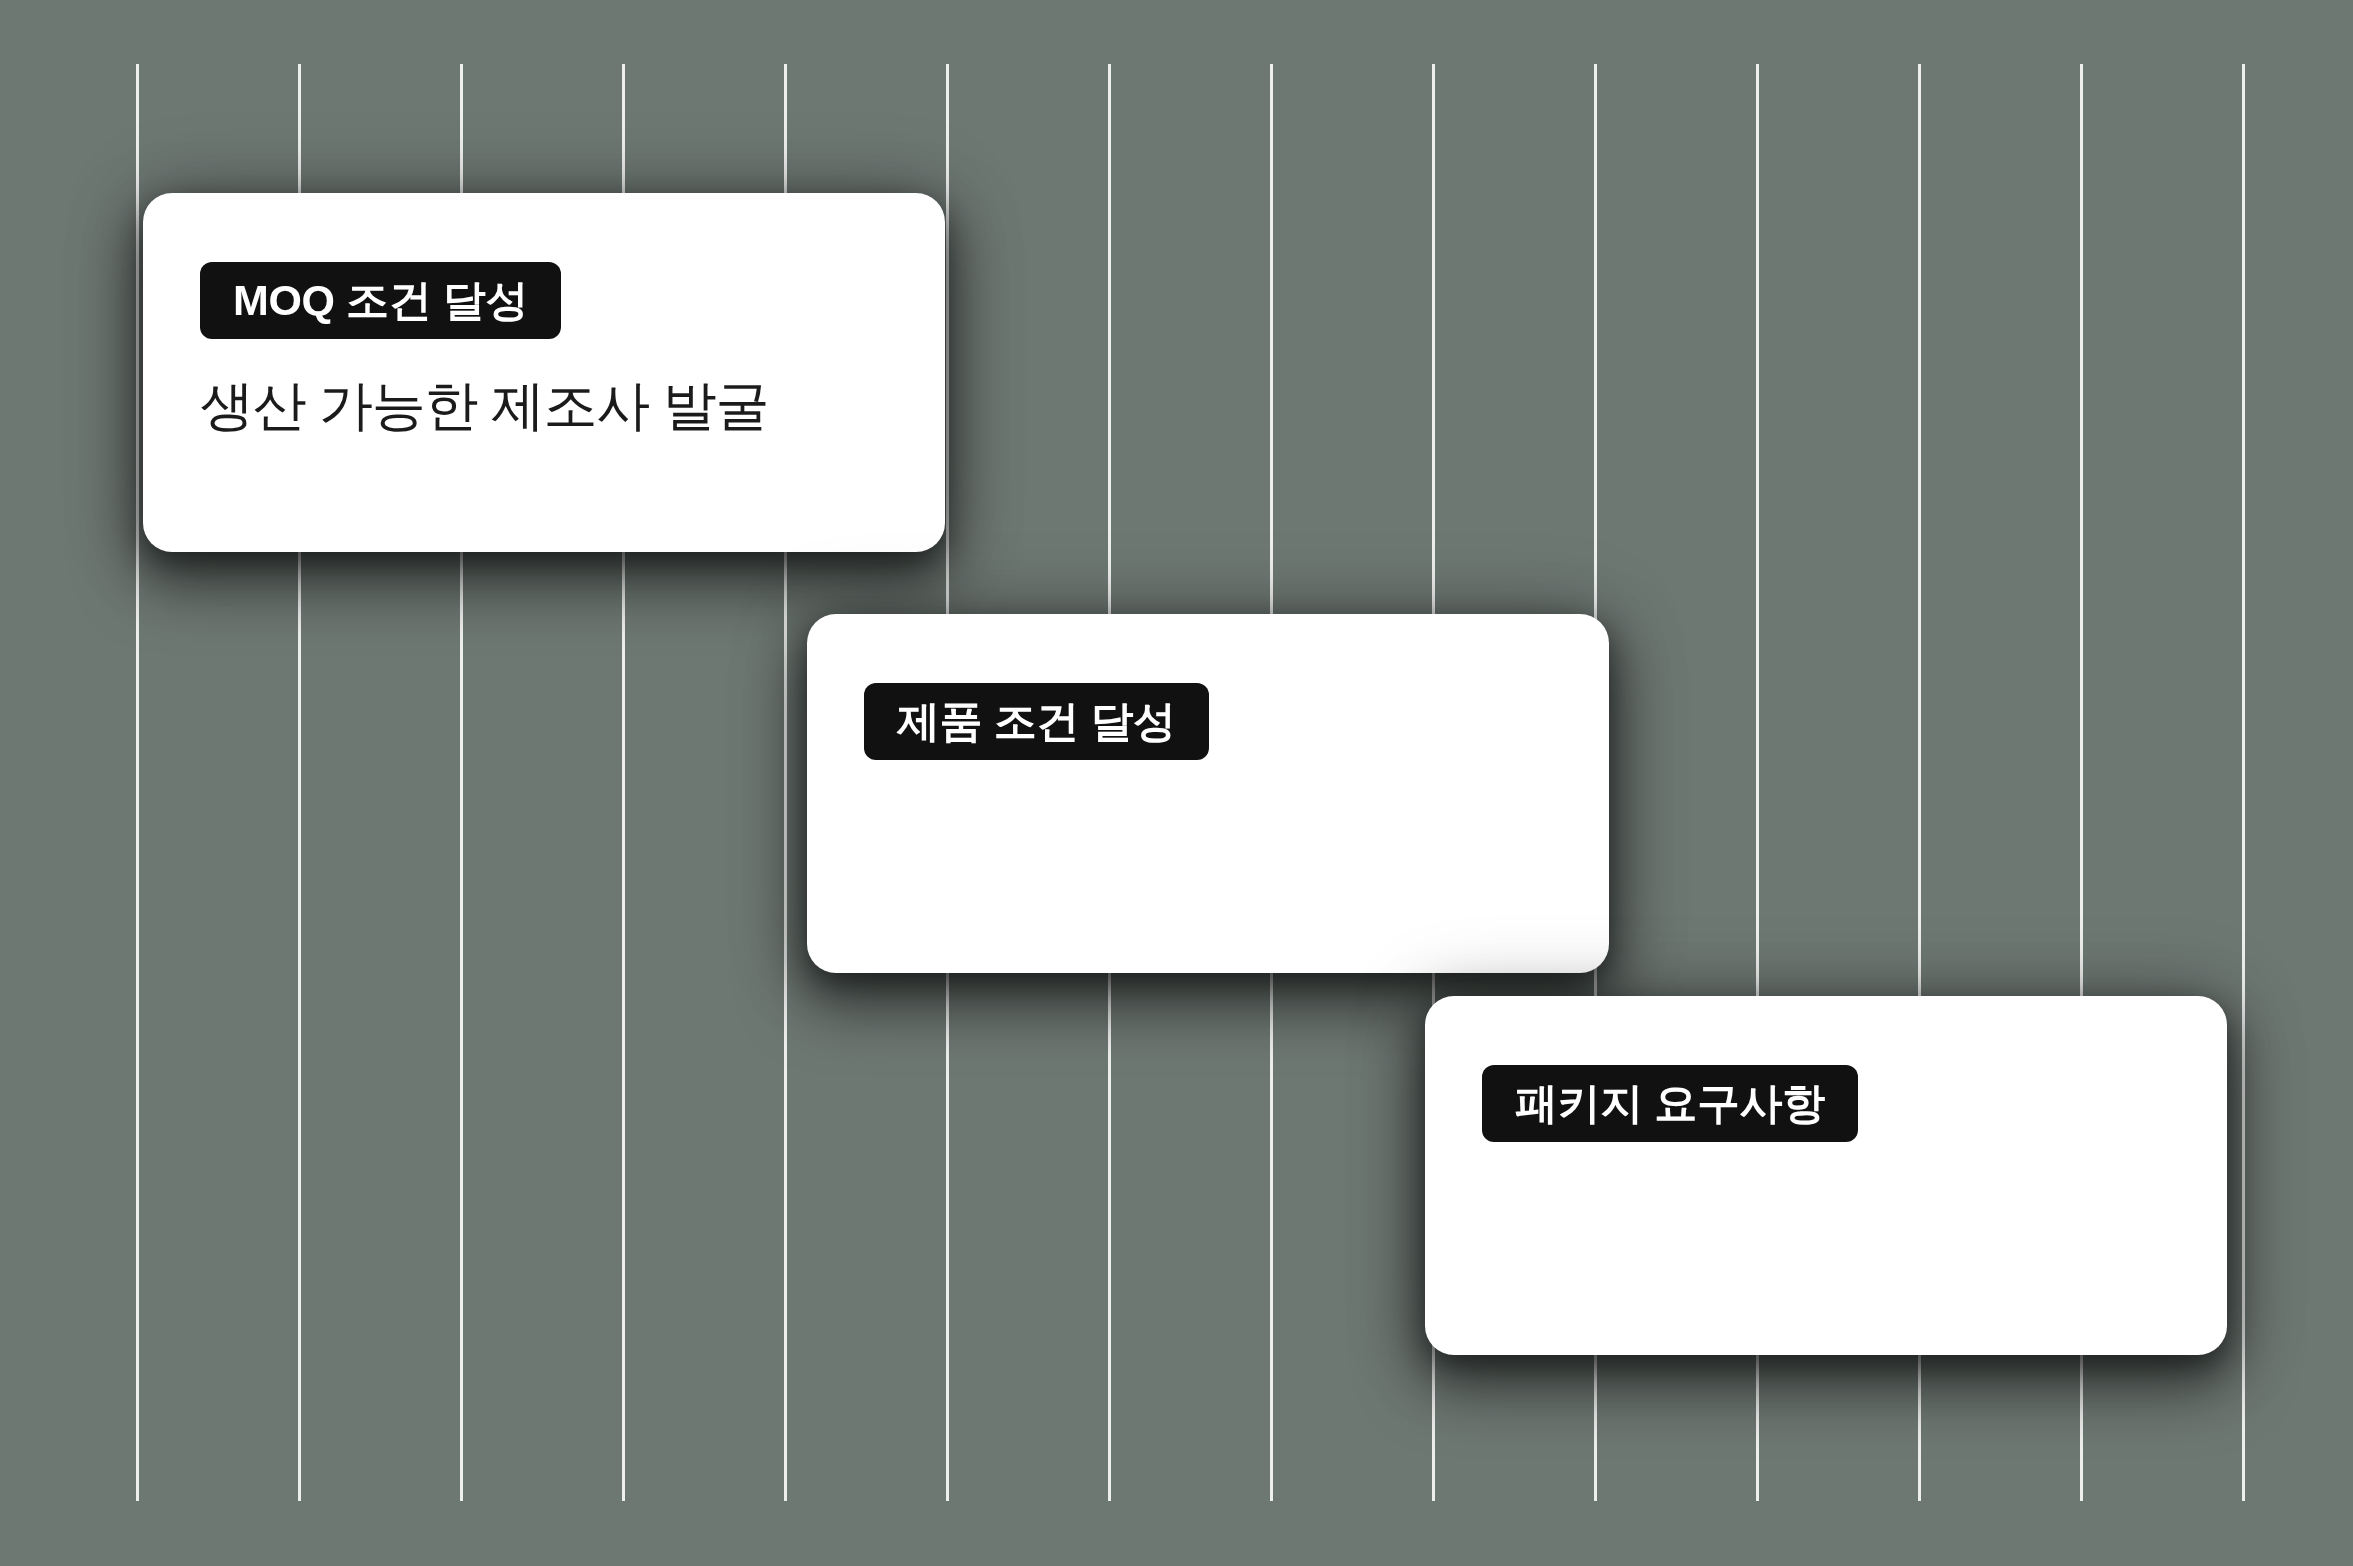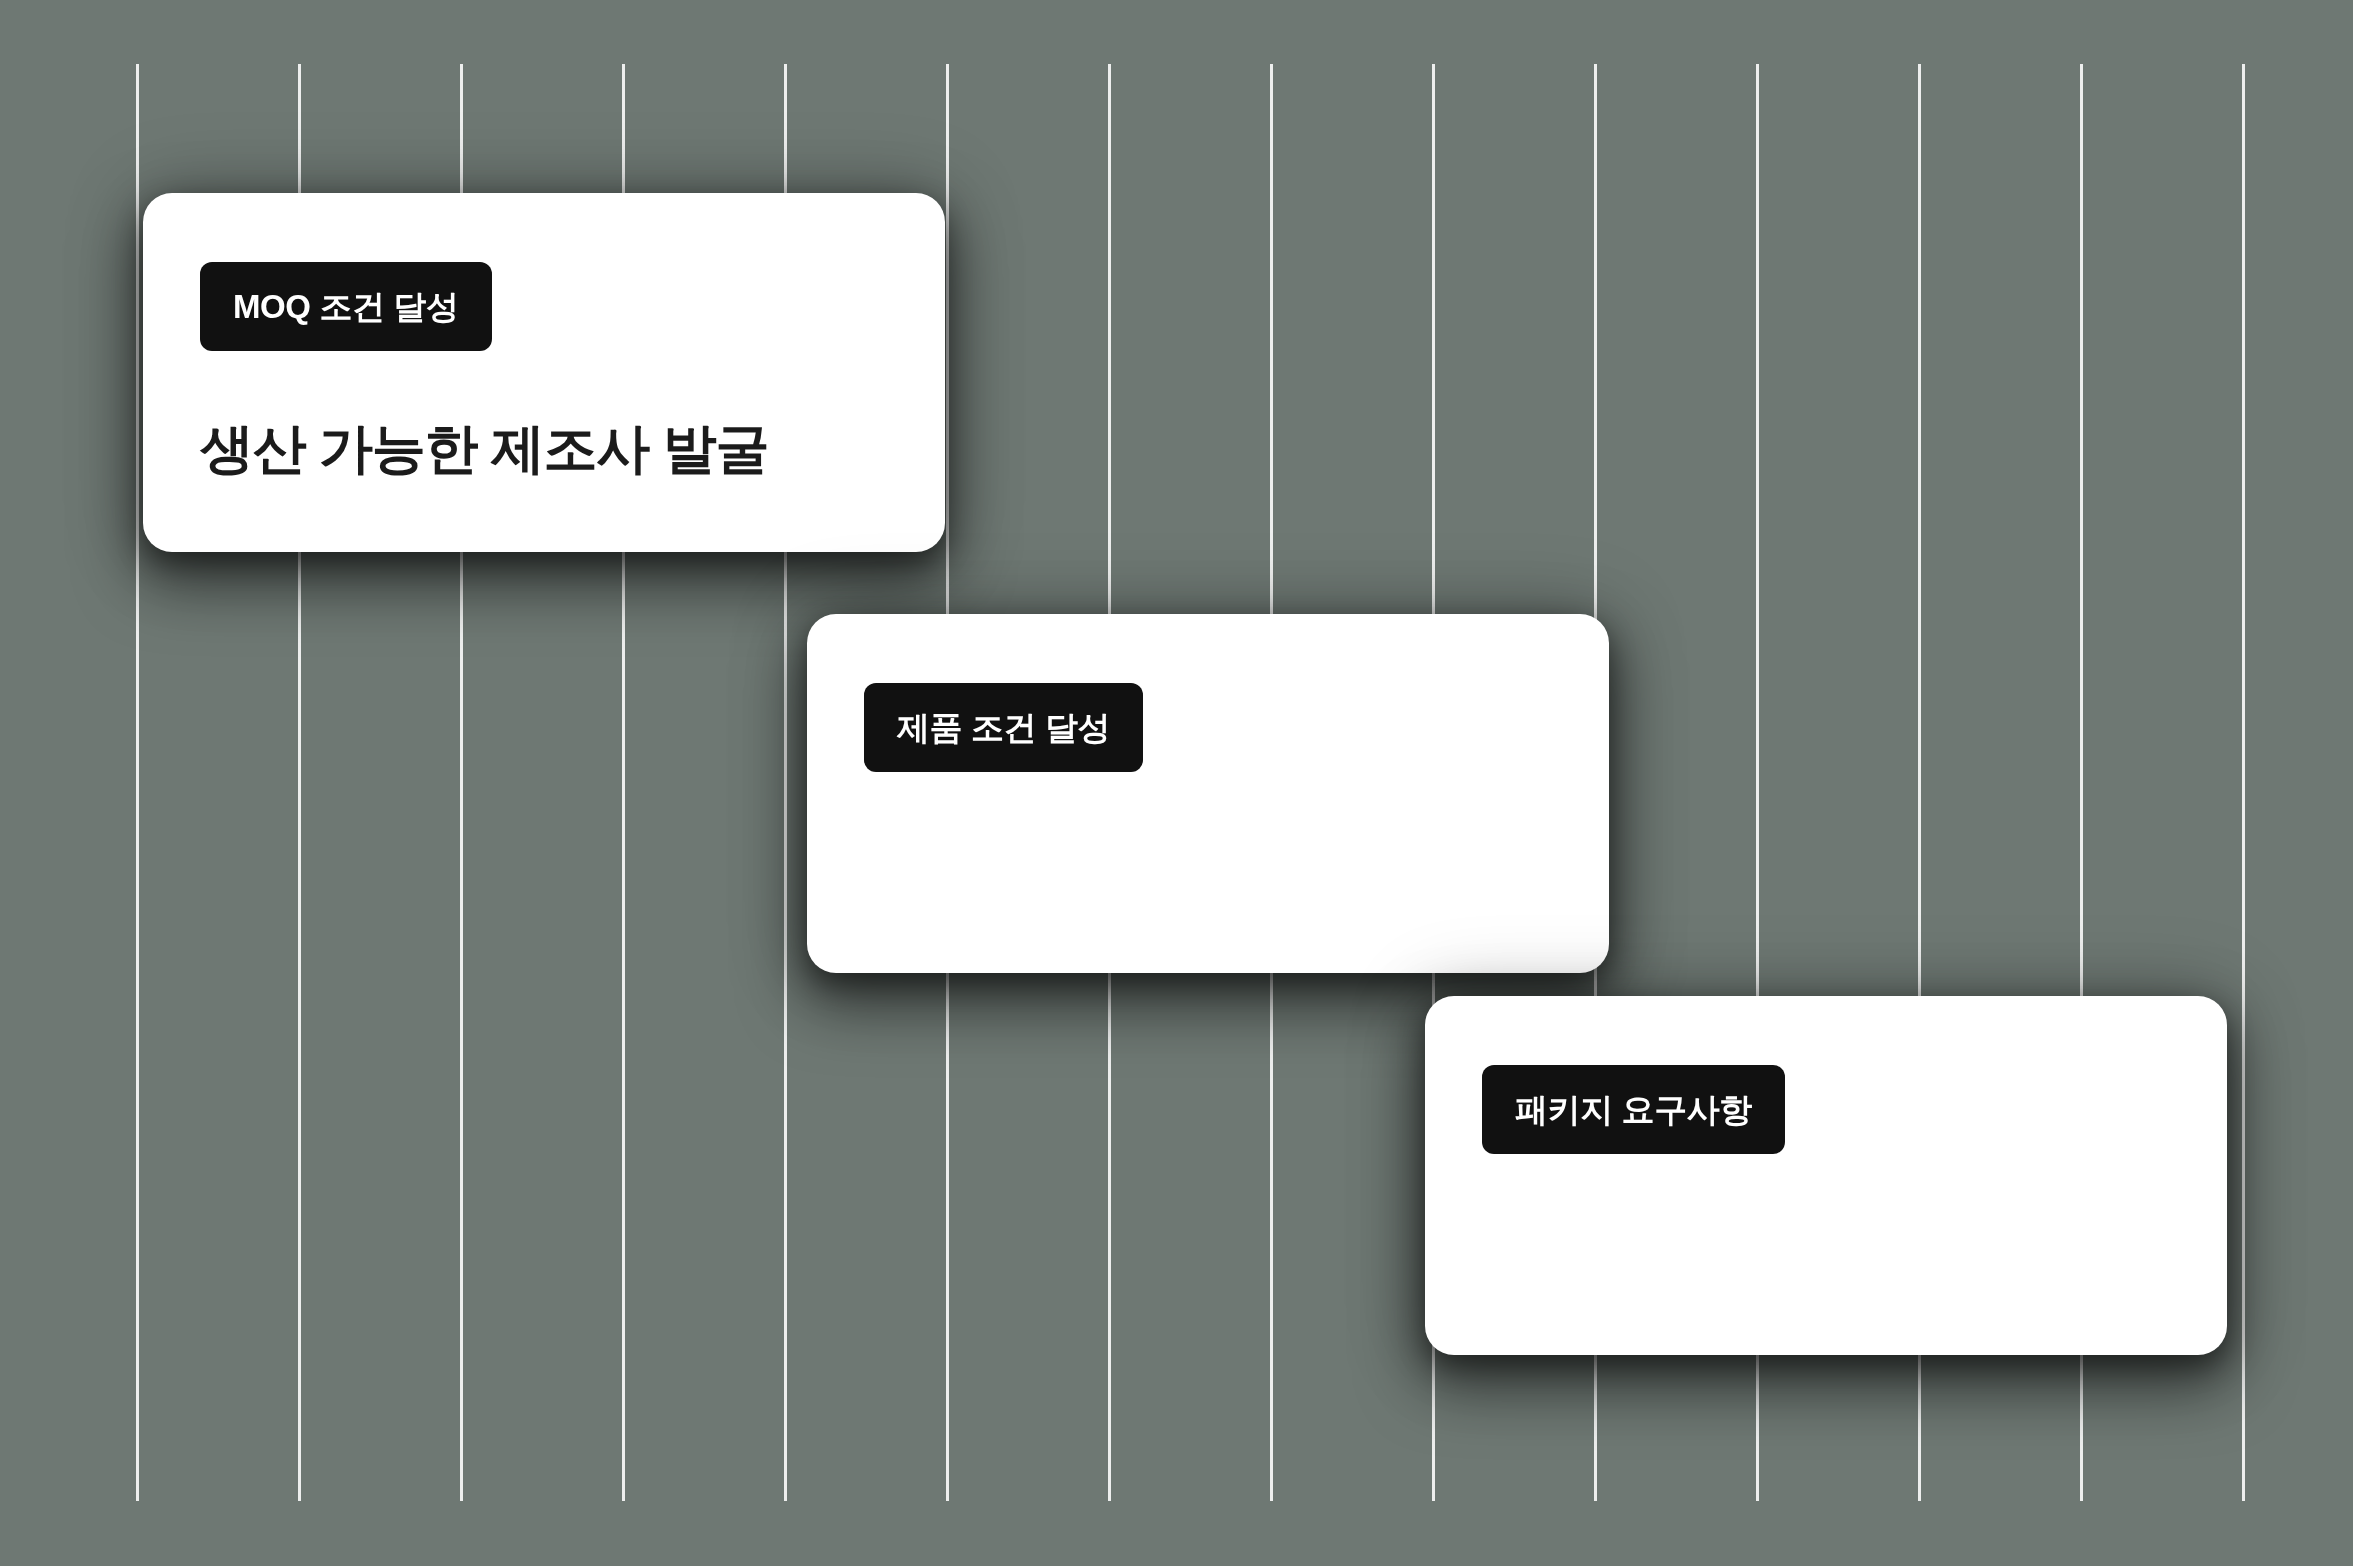--- a/index.html
+++ b/index.html
@@ -33,31 +33,31 @@
       0 10.4px 26px rgba(0,0,0,.38),
       0 0 78px rgba(0,0,0,.25);
   }
   .card-1{left:143px;top:193px;}
   .card-2{left:807px;top:614px;}
   .card-3{left:1425px;top:996px;}
   .badge{
     display:inline-block;
     background:var(--badge-bg,#111111);
     color:var(--badge-text,#ffffff);
-    font-size:33px;
+    font-size:43px;
     font-weight:700;
     line-height:1;
-    padding:28px 33px;
+    padding:17px 33px;
     border-radius:12px;
     letter-spacing:-0.4px;
   }
   .title{
-    margin-top:62px;
+    margin-top:31px;
     font-size:54px;
-    font-weight:700;
+    font-weight:400;
     color:var(--title-text,#1b1b1b);
     letter-spacing:-1.3px;
     white-space:nowrap;
   }
 </style>
 </head>
 <body>
 
 <div class="stage">
 

